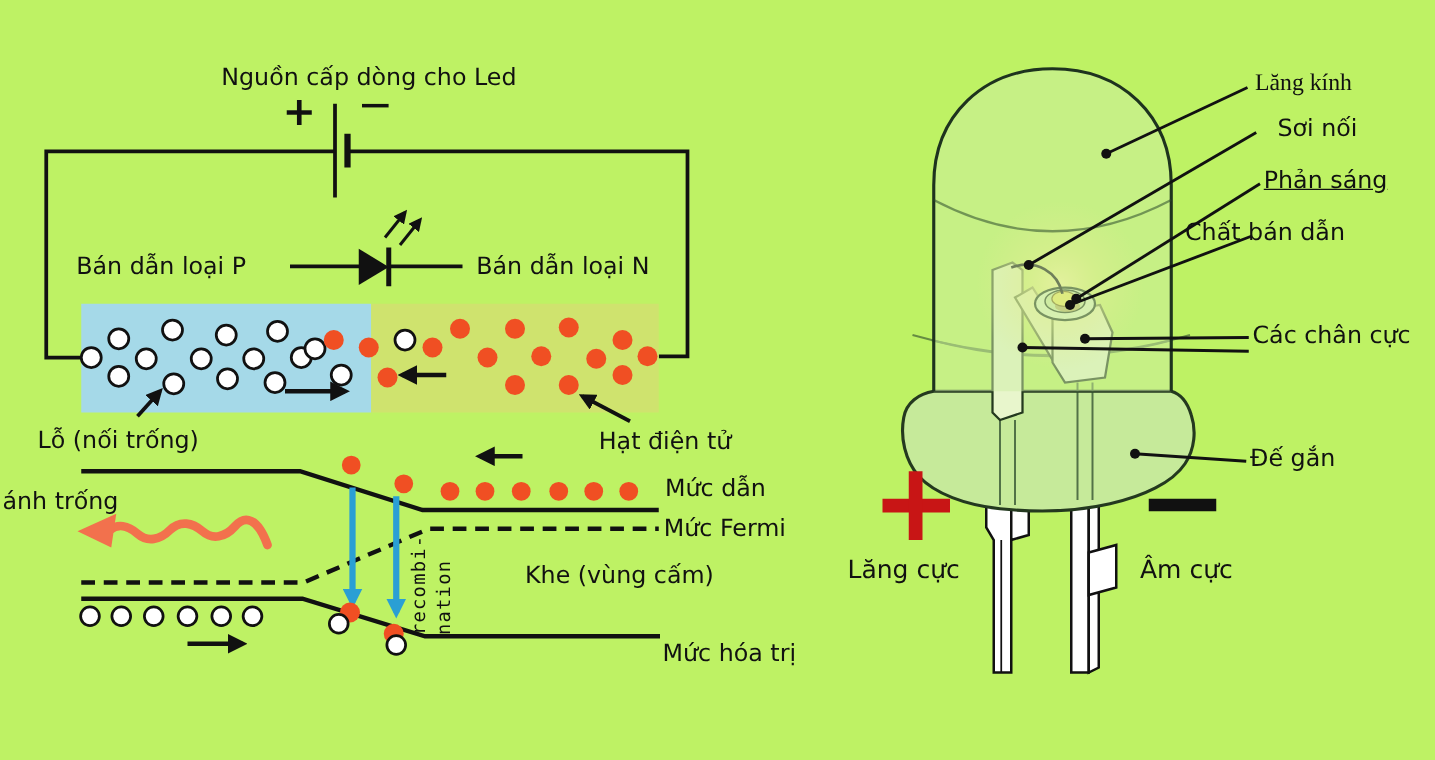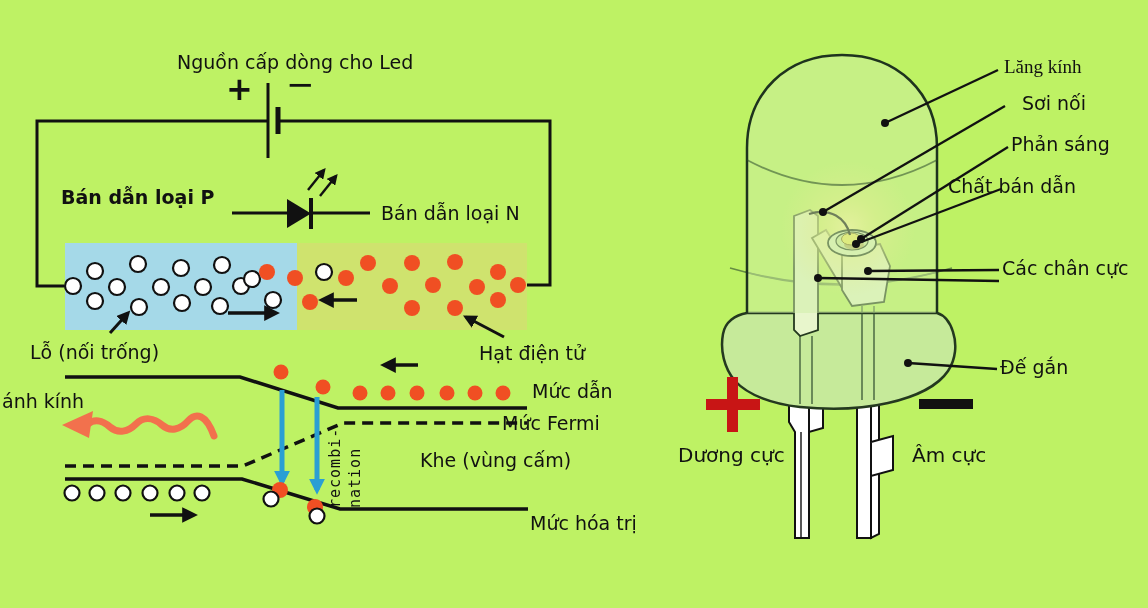--- a/index.html
+++ b/index.html
@@ -215,34 +215,34 @@
   <g fill="#c81515">
     <rect x="706" y="399" width="54" height="11"></rect>
     <rect x="727" y="377" width="11" height="55"></rect>
   </g>
   <rect x="919" y="399" width="54" height="10" fill="#111"></rect>
 </svg>
 
 <div class="lbl" style="left:177px;top:52px;">Nguồn cấp dòng cho Led</div>
 <div class="sign" style="left:226px;top:70px;font-size:32px;">+</div>
 <div class="sign" style="left:286px;top:64px;font-size:34px;font-weight:normal;">−</div>
-<div class="lbl" style="left:61px;top:187px;font-weight:bold;">Bán dẫn loại P</div>
+<div class="lbl" style="left:61px;top:203px;">Bán dẫn loại P</div>
 <div class="lbl" style="left:30px;top:342px;">Lỗ (nối trống)</div>
 <div class="lbl" style="left:381px;top:203px;">Bán dẫn loại N</div>
 <div class="lbl" style="left:479px;top:343px;">Hạt điện tử</div>
-<div class="lbl" style="left:2px;top:391px;">ánh kính</div>
+<div class="lbl" style="left:2px;top:391px;">ánh trống</div>
 <div class="lbl" style="left:532px;top:381px;">Mức dẫn</div>
-<div class="lbl" style="left:502px;top:413px;">Mức Fermi</div>
+<div class="lbl" style="left:531px;top:413px;">Mức Fermi</div>
 <div class="lbl" style="left:420px;top:450px;text-align:right;">Khe (vùng cấm)</div>
 <div class="lbl" style="left:530px;top:513px;">Mức hóa trị</div>
 <div class="rot" style="left:326px;top:508px;">recombi-</div>
 <div class="rot" style="left:346px;top:508px;">nation</div>
 
 <div class="lbl" style="left:1004px;top:56px;font-family:Liberation Serif, serif;">Lăng kính</div>
 <div class="lbl" style="left:1007px;top:93px;margin-left:15px;">Sơi nối</div>
-<div class="lbl" style="left:1011px;top:134px;">Phản sáng</div>
+<div class="lbl" style="left:1011px;top:134px;text-decoration:underline;">Phản sáng</div>
 <div class="lbl" style="left:948px;top:176px;">Chất bán dẫn</div>
 <div class="lbl" style="left:1002px;top:258px;">Các chân cực</div>
 <div class="lbl" style="left:1000px;top:357px;text-align:center;">Đế gắn</div>
-<div class="lbl big" style="left:678px;top:444px;">Dương cực</div>
+<div class="lbl big" style="left:678px;top:444px;">Lăng cực</div>
 <div class="lbl big" style="left:912px;top:444px;text-align:right;">Âm cực</div>
 
 </div>
 
 </body></html>

